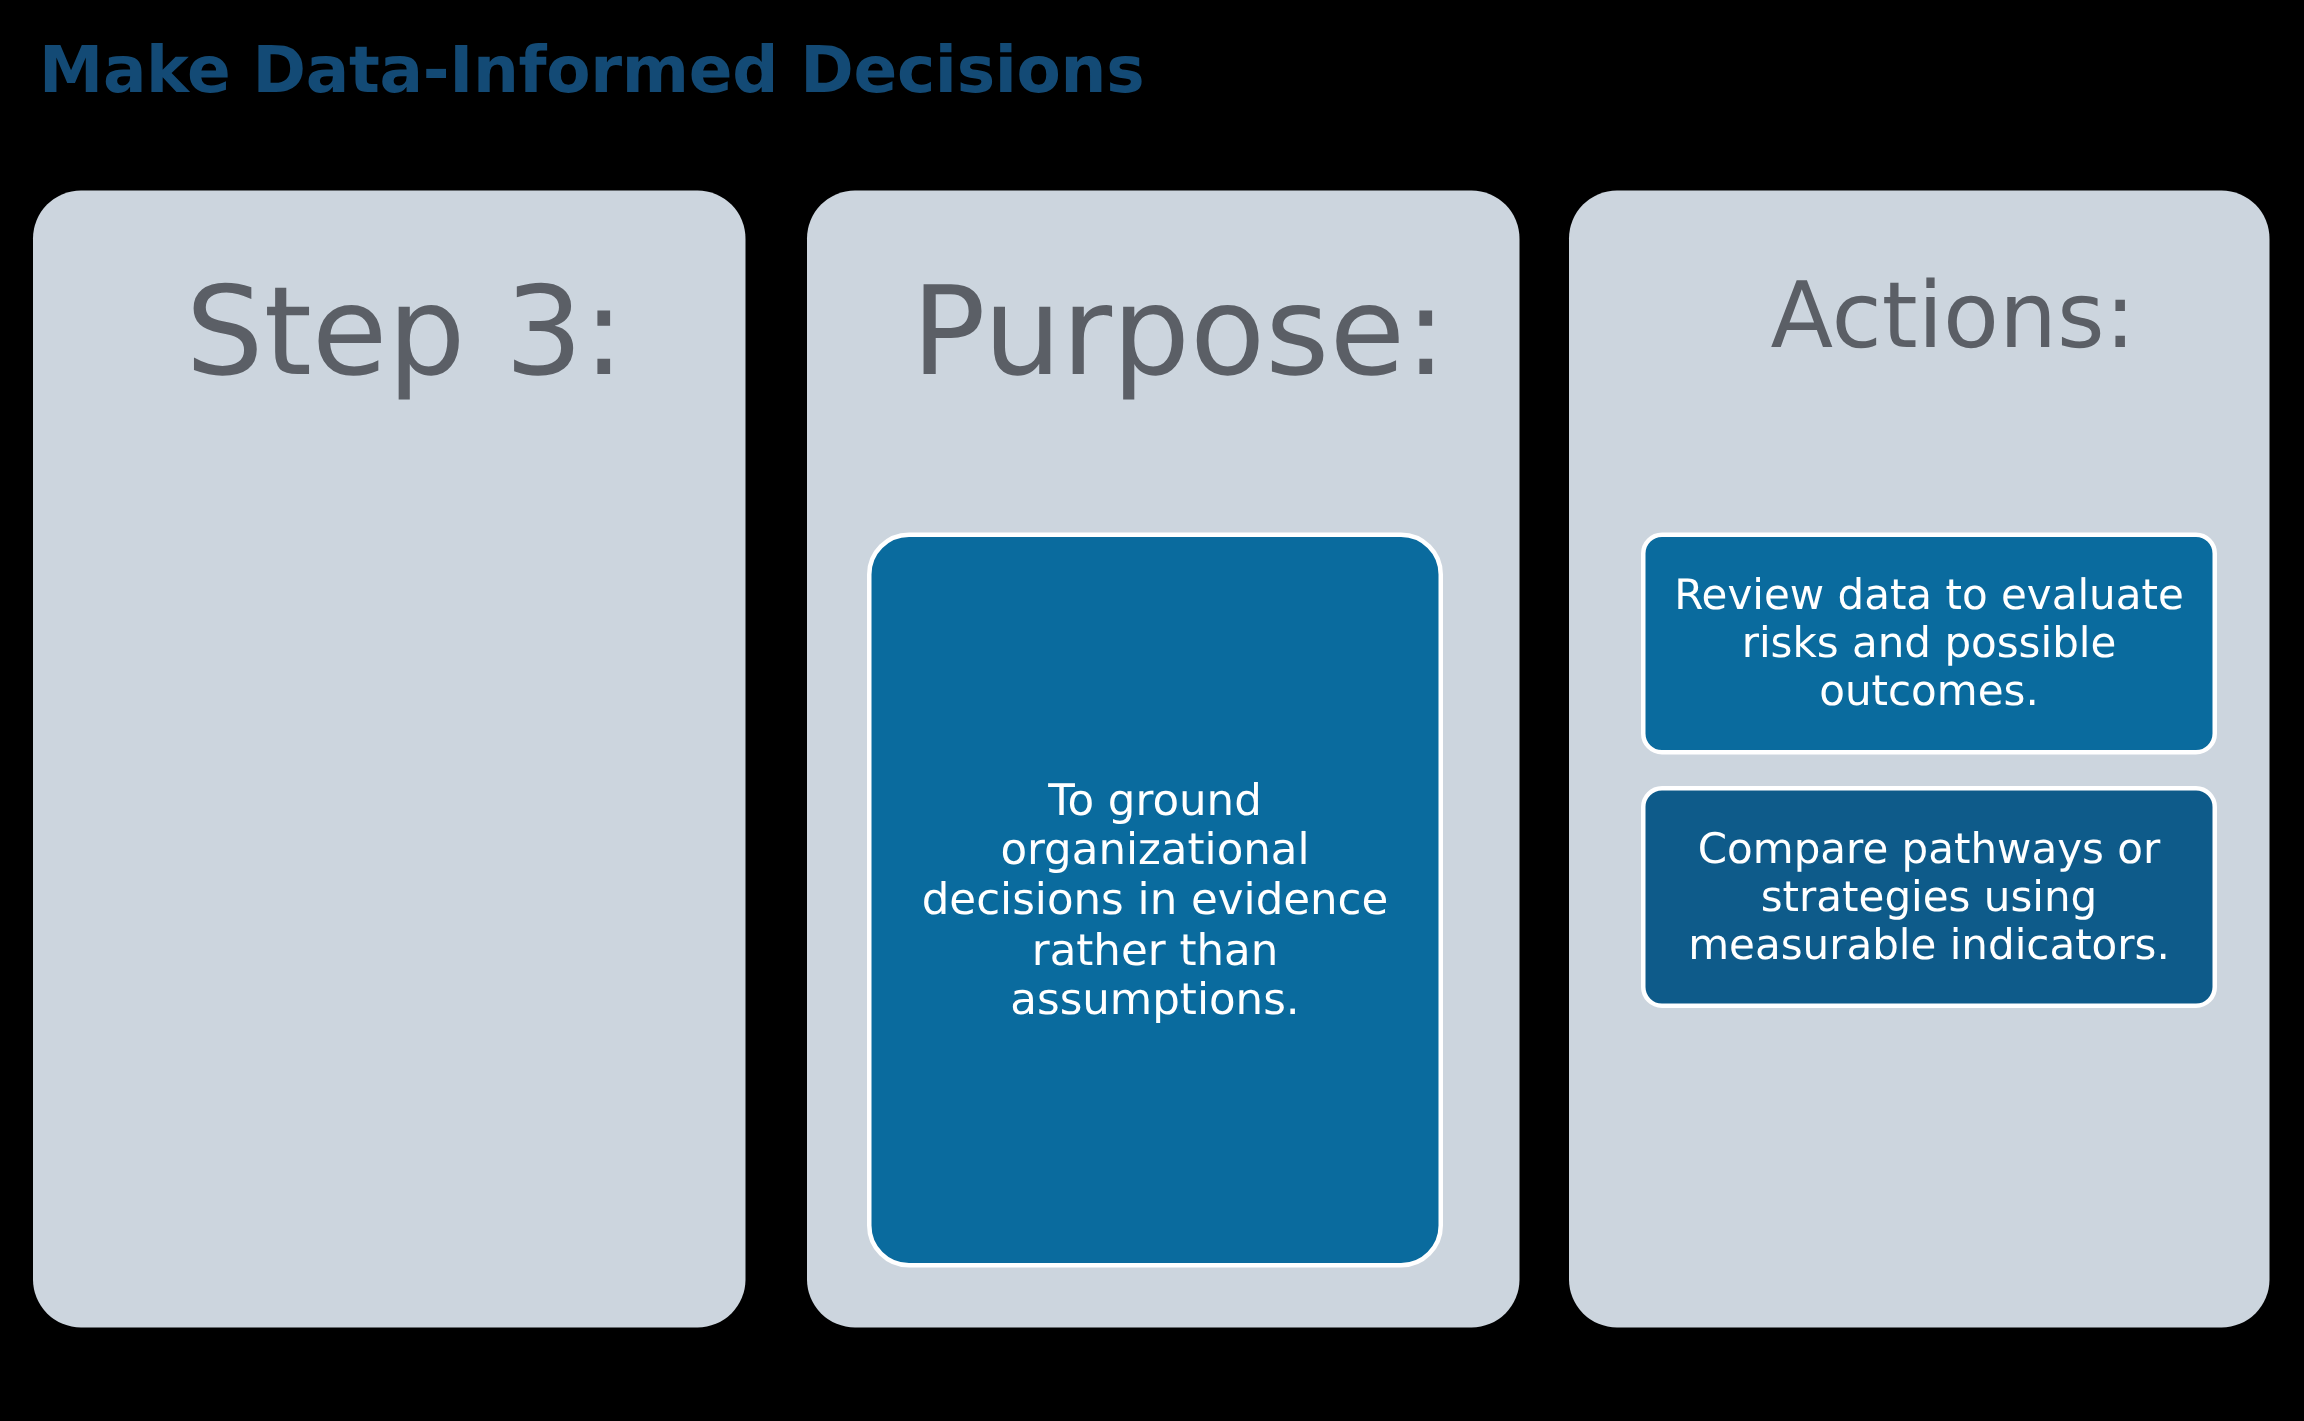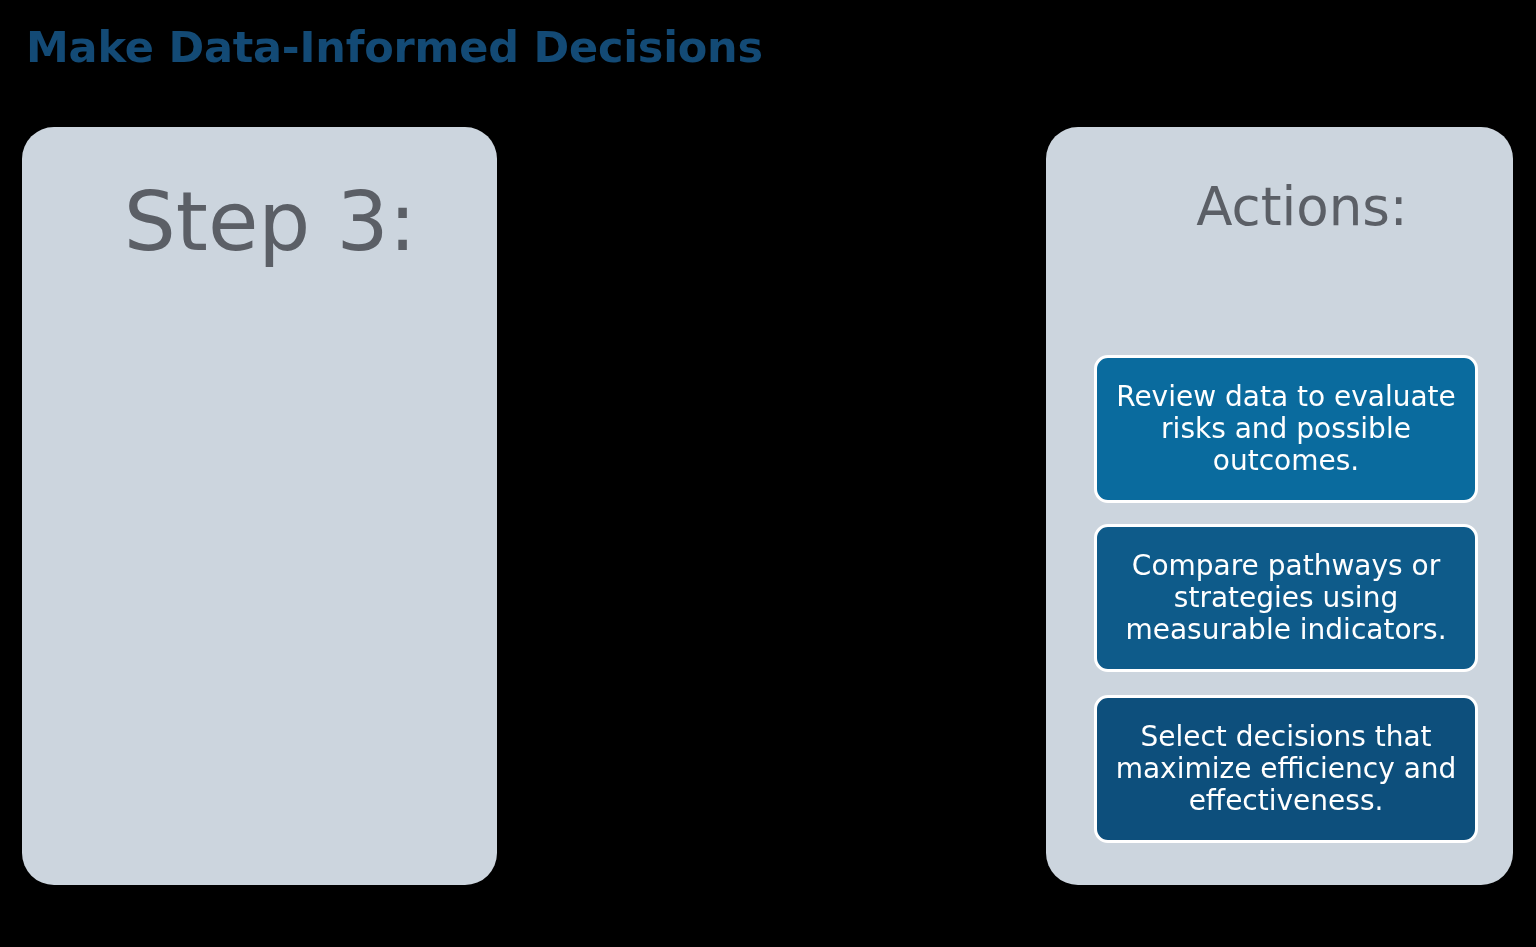--- a/index.html
+++ b/index.html
@@ -52,21 +52,21 @@
     top: 52px;
     text-align: center;
     font-family: "DejaVu Sans", sans-serif;
     font-size: 82px;
     font-weight: 400;
     color: #5b5f66;
     line-height: 1.05;
     white-space: nowrap;
     margin-left: 21px;
   }
-  #col-actions .column-heading { font-size: 53px; padding-left: 24px; }
+  #col-actions .column-heading { font-size: 61px; padding-left: 24px; }
 
   
   .purpose-card {
     position: absolute;
     left: 40px;
     top: 228px;
     width: 384px;
     height: 490px;
     background: #0a6b9e;
     border: 3px solid #ffffff;
@@ -114,30 +114,33 @@
 <body>
 
 <div id="slide">
 
   <div class="slide-title">Make Data-Informed Decisions</div>
 
   <div class="column" id="col-step">
     <div class="column-heading">Step 3:</div>
   </div>
 
+  <div class="column" id="col-purpose">
+    <div class="column-heading">Purpose:</div>
+    <div class="purpose-card">
+      <div class="purpose-text">To ground organizational decisions in evidence rather than assumptions.</div>
+    </div>
+  </div>
 
   <div class="column" id="col-actions">
     <div class="column-heading">Actions:</div>
 
     <div class="action-card" id="action-card-0">
       <div class="action-text">Review data to evaluate risks and possible outcomes.</div>
     </div>
 
     <div class="action-card" id="action-card-1">
       <div class="action-text">Compare pathways or strategies using measurable indicators.</div>
     </div>
 
-    <div class="action-card" id="action-card-2">
-      <div class="action-text">Select decisions that maximize efficiency and effectiveness.</div>
-    </div>
   </div>
 
 </div>
 
 </body></html>

